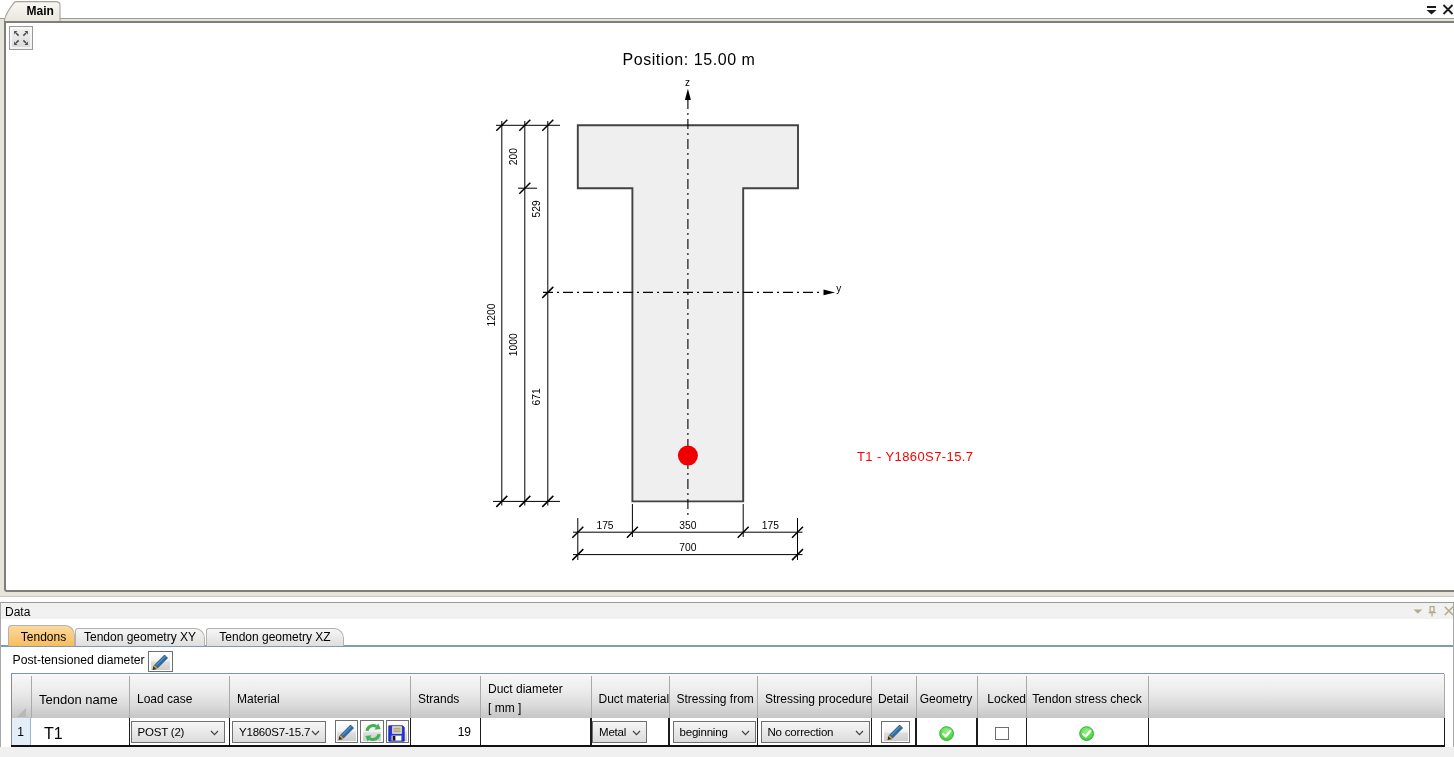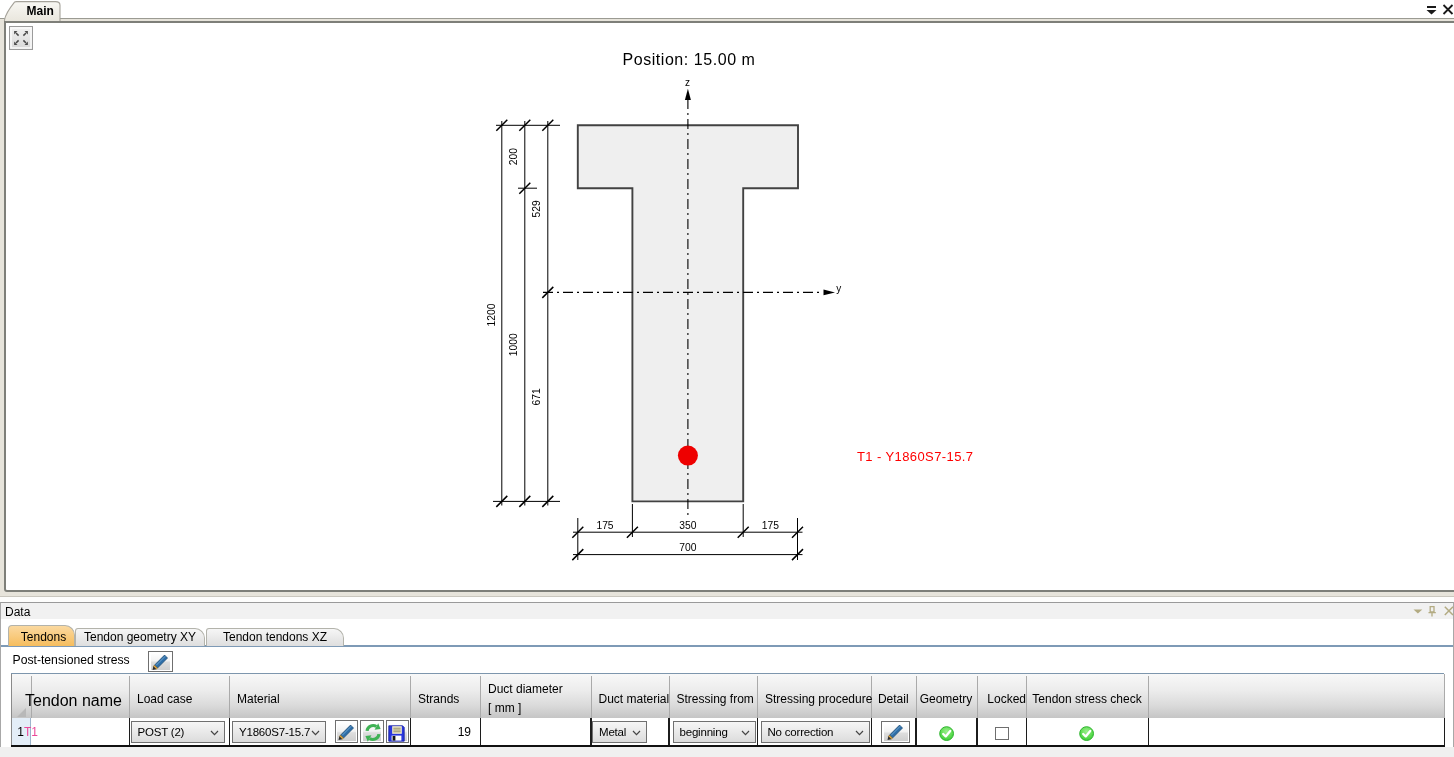--- a/index.html
+++ b/index.html
@@ -166,23 +166,23 @@
 <div class="abs" style="left:7.5px;top:625px;width:67px;height:21px;background:linear-gradient(#fbd9a0,#f6bd5e);border:1px solid #b3b3ab;border-bottom:none;border-radius:4px 10px 0 0;box-sizing:border-box;"></div>
 
 <div class="abs" style="left:10px;top:630px;width:67px;text-align:center;font-size:12px;color:#000;">Tendons</div>
 
 <div class="abs" style="left:75px;top:628px;width:130px;height:18px;background:linear-gradient(#f6f6f6,#dedede);border:1px solid #b3b3ab;border-bottom:none;border-radius:3px 10px 0 0;box-sizing:border-box;"></div>
 
 <div class="abs" style="left:75px;top:630px;width:130px;text-align:center;font-size:12px;color:#000;">Tendon geometry XY</div>
 
 <div class="abs" style="left:206px;top:628px;width:138px;height:18px;background:linear-gradient(#f6f6f6,#dedede);border:1px solid #b3b3ab;border-bottom:none;border-radius:3px 10px 0 0;box-sizing:border-box;"></div>
 
-<div class="abs" style="left:206px;top:630px;width:138px;text-align:center;font-size:12px;color:#000;">Tendon tendons XZ</div>
-
-<div class="abs" style="left:12.5px;top:652.5px;font-size:12.2px;color:#000;">Post-tensioned stress</div>
+<div class="abs" style="left:206px;top:630px;width:138px;text-align:center;font-size:12px;color:#000;">Tendon geometry XZ</div>
+
+<div class="abs" style="left:12.5px;top:652.5px;font-size:12.2px;color:#000;">Post-tensioned diameter</div>
 
 <div class="iconbtn abs" style="left:148px;top:650.8px;width:24.5px;height:21.7px;"></div>
 
 <svg class="abs" style="left:150px;top:651.5px;" width="22" height="21" viewBox="0 0 23 23">
   <path d="M 15.4 3.4 L 18.6 6.6 L 7.6 17.6 L 4.4 14.4 Z" fill="#2e6ea8" stroke="#1b4a74" stroke-width="0.9"></path>
   <path d="M 16.2 4.6 L 6.2 14.6" stroke="#71a7d1" stroke-width="1"></path>
   <path d="M 4.4 14.4 L 7.6 17.6 L 6.3 18.9 L 3.1 15.7 Z" fill="#e5a93f" stroke="#8a6420" stroke-width="0.7"></path>
   <path d="M 3.1 15.7 L 6.3 18.9 L 2.2 19.8 Z" fill="#2b2b2b"></path>
 </svg>
 
@@ -195,21 +195,21 @@
 <div class="abs" style="left:590.5px;top:675.5px;width:1px;height:42.5px;background:#aaaaaa;"></div>
 <div class="abs" style="left:668.5px;top:675.5px;width:1px;height:42.5px;background:#aaaaaa;"></div>
 <div class="abs" style="left:757px;top:675.5px;width:1px;height:42.5px;background:#aaaaaa;"></div>
 <div class="abs" style="left:871px;top:675.5px;width:1px;height:42.5px;background:#aaaaaa;"></div>
 <div class="abs" style="left:915.5px;top:675.5px;width:1px;height:42.5px;background:#aaaaaa;"></div>
 <div class="abs" style="left:976.5px;top:675.5px;width:1px;height:42.5px;background:#aaaaaa;"></div>
 <div class="abs" style="left:1026px;top:675.5px;width:1px;height:42.5px;background:#aaaaaa;"></div>
 <div class="abs" style="left:1148px;top:675.5px;width:1px;height:42.5px;background:#aaaaaa;"></div>
 <div class="abs" style="left:1444px;top:674px;width:1px;height:44px;background:#aaaaaa;"></div>
 
-<div class="abs" style="left:25px;top:691.5px;font-size:16px;color:#000;">Tendon name</div>
+<div class="abs" style="left:39px;top:691.5px;font-size:13px;color:#000;">Tendon name</div>
 
 <div class="abs" style="left:137px;top:691.5px;font-size:12px;color:#000;">Load case</div>
 
 <div class="abs" style="left:237px;top:691.5px;font-size:12px;color:#000;">Material</div>
 
 <div class="abs" style="left:418px;top:691.5px;font-size:12px;color:#000;">Strands</div>
 
 <div class="abs" style="left:488px;top:681.5px;font-size:12px;color:#000;">Duct diameter</div>
 <div class="abs" style="left:488px;top:700.5px;font-size:12px;color:#000;">[ mm ]</div>
 
@@ -246,21 +246,21 @@
 <div class="abs" style="left:915px;top:718px;width:1.6px;height:27.3px;background:#1c1c1c;"></div>
 <div class="abs" style="left:976px;top:718px;width:1.6px;height:27.3px;background:#1c1c1c;"></div>
 <div class="abs" style="left:1025.5px;top:718px;width:1.6px;height:27.3px;background:#1c1c1c;"></div>
 <div class="abs" style="left:1147.5px;top:718px;width:1.6px;height:27.3px;background:#1c1c1c;"></div>
 <div class="abs" style="left:1443.5px;top:718px;width:1.6px;height:27.3px;background:#1c1c1c;"></div>
 
 <div class="abs" style="left:10.5px;top:674px;width:1px;height:71.3px;background:#8a8a8a;"></div>
 
 <div class="abs" style="left:11px;top:745.3px;width:1434px;height:2px;background:#111;"></div>
 
-<div class="abs" style="left:24px;top:725px;font-size:12px;color:#ec4899;">T1</div>
+<div class="abs" style="left:44px;top:725px;font-size:16px;color:#000000;">T1</div>
 
 <div class="combo abs" style="left:130.5px;top:720.5px;width:94.5px;height:22px;">
   <span class="ctext">POST (2)</span>
   <svg class="chev" width="9" height="6">
       <path d="M 1 1 L 4.5 4.6 L 8 1" stroke="#444" stroke-width="1.2" fill="none"></path>
     </svg>
 </div>
 
 <div class="combo abs" style="left:232px;top:720.5px;width:94px;height:22px;">
   <span class="ctext">Y1860S7-15.7</span>

